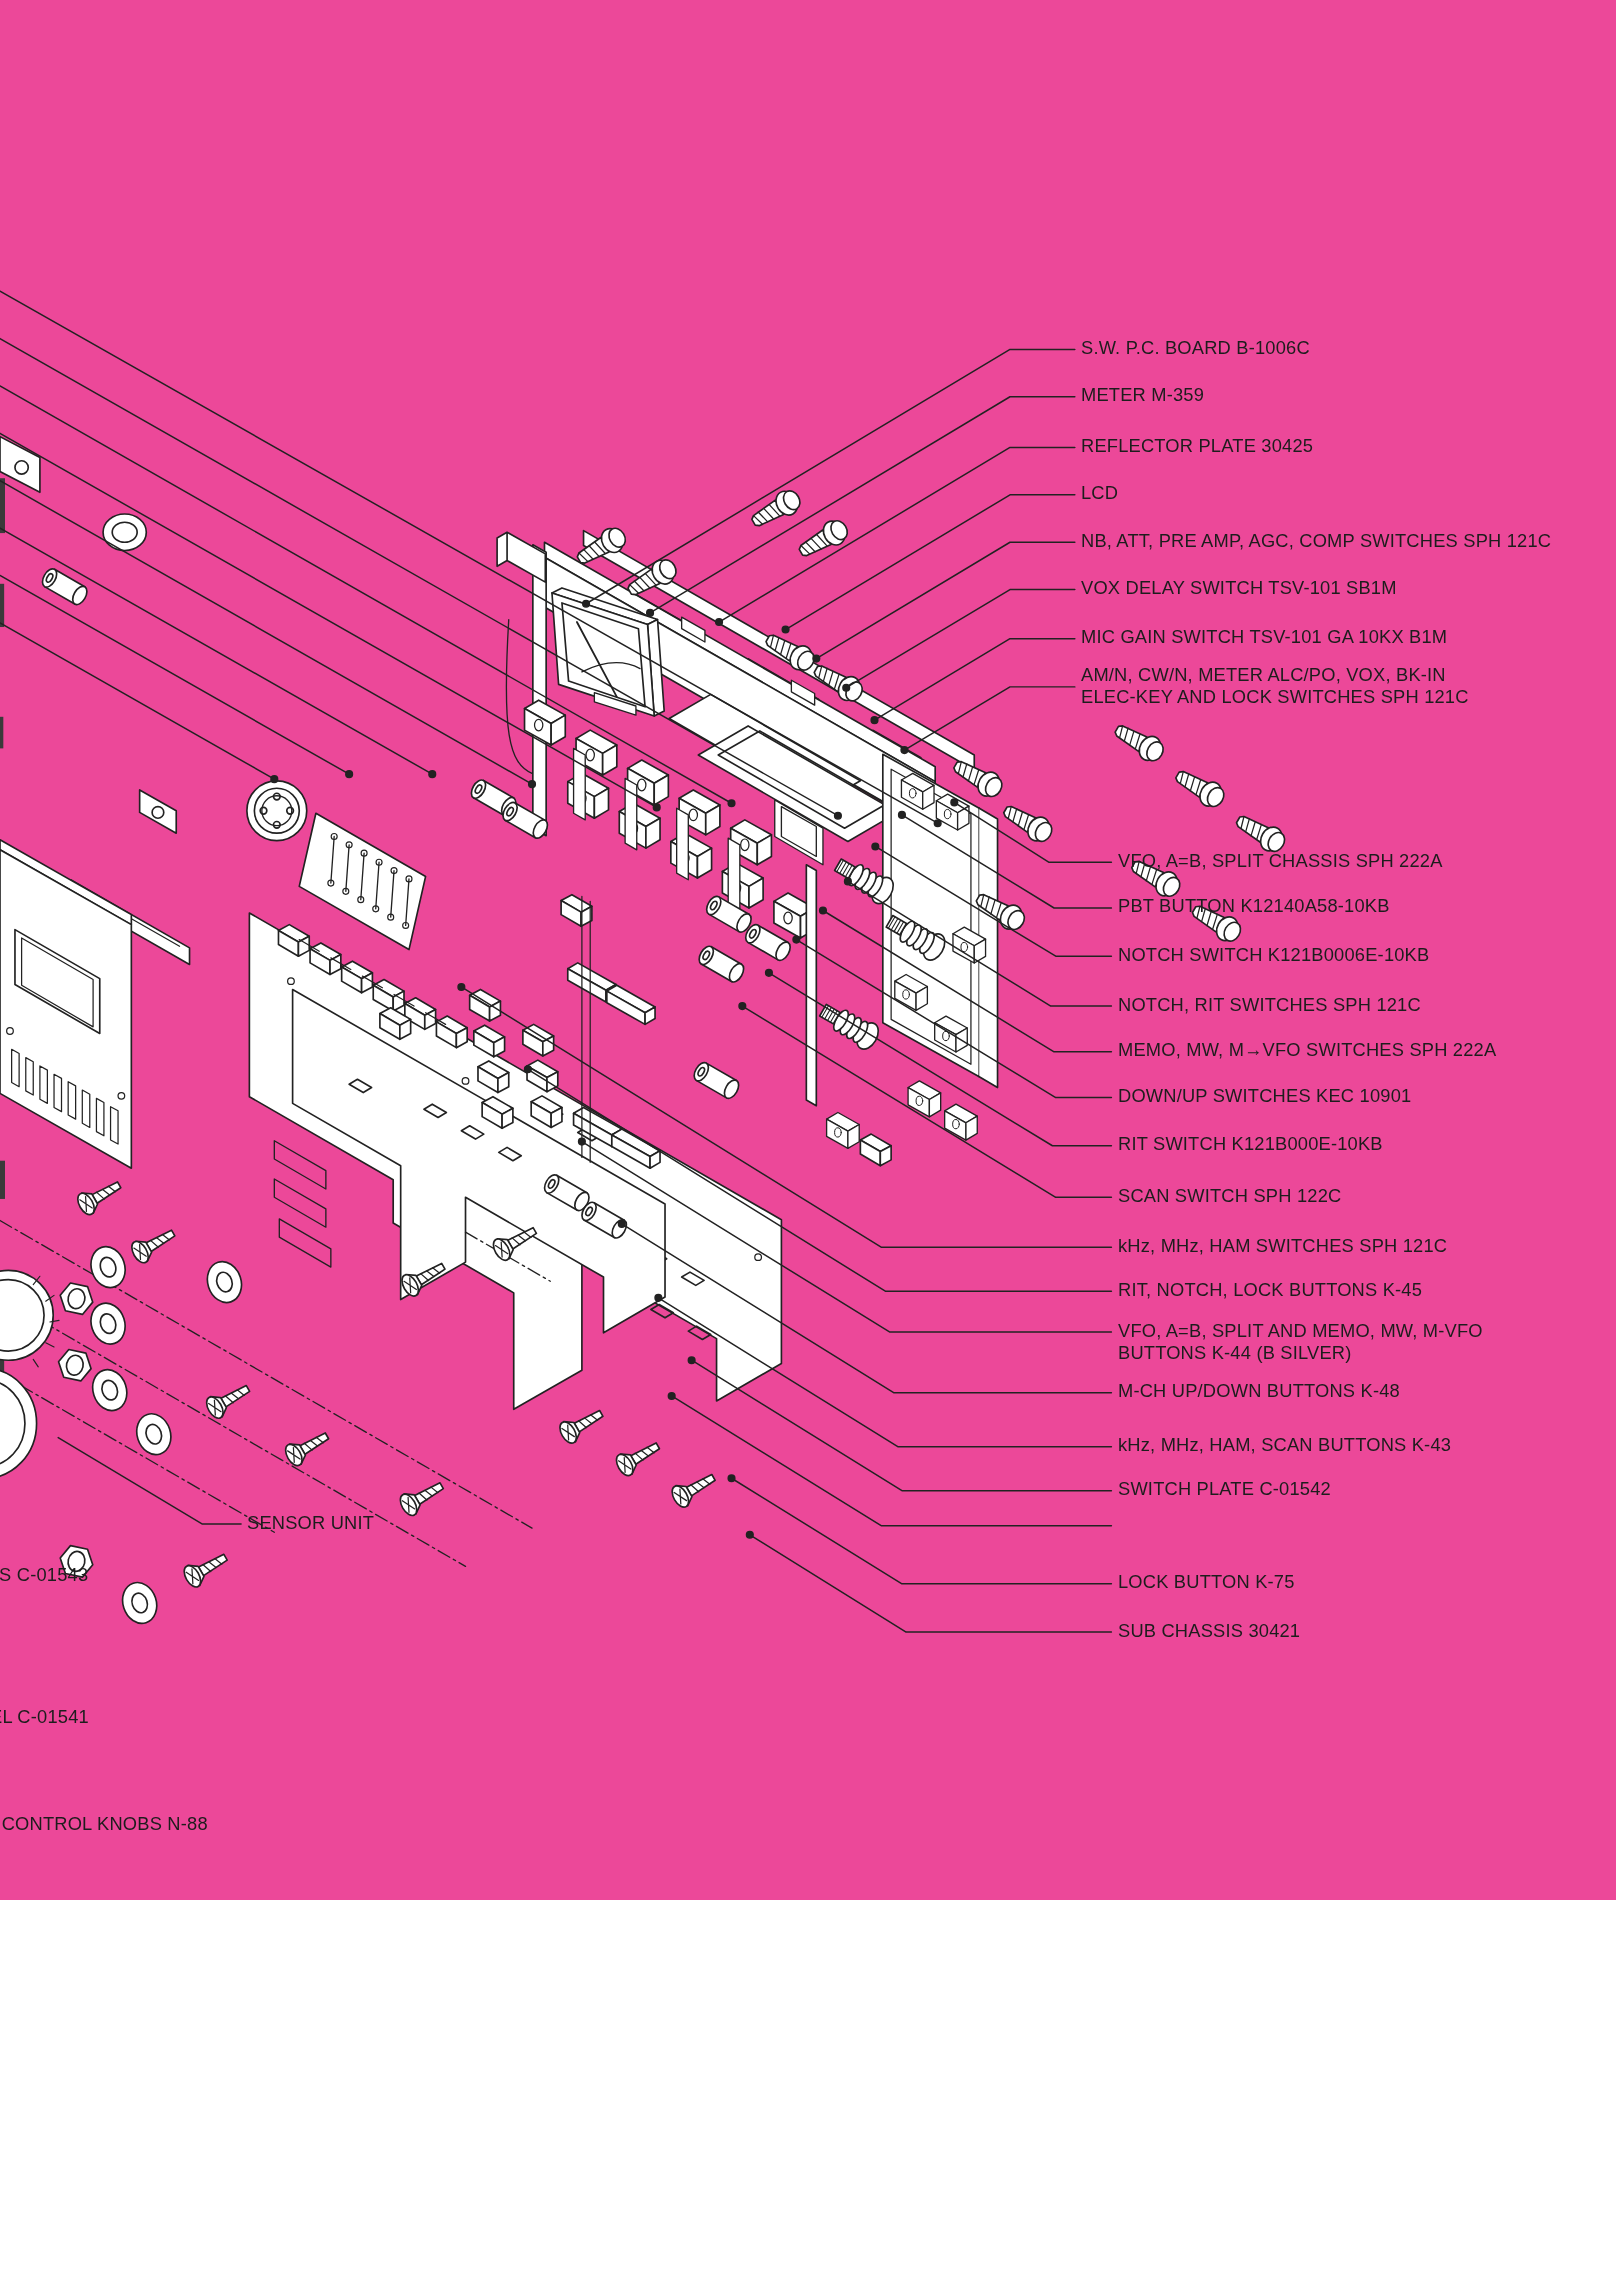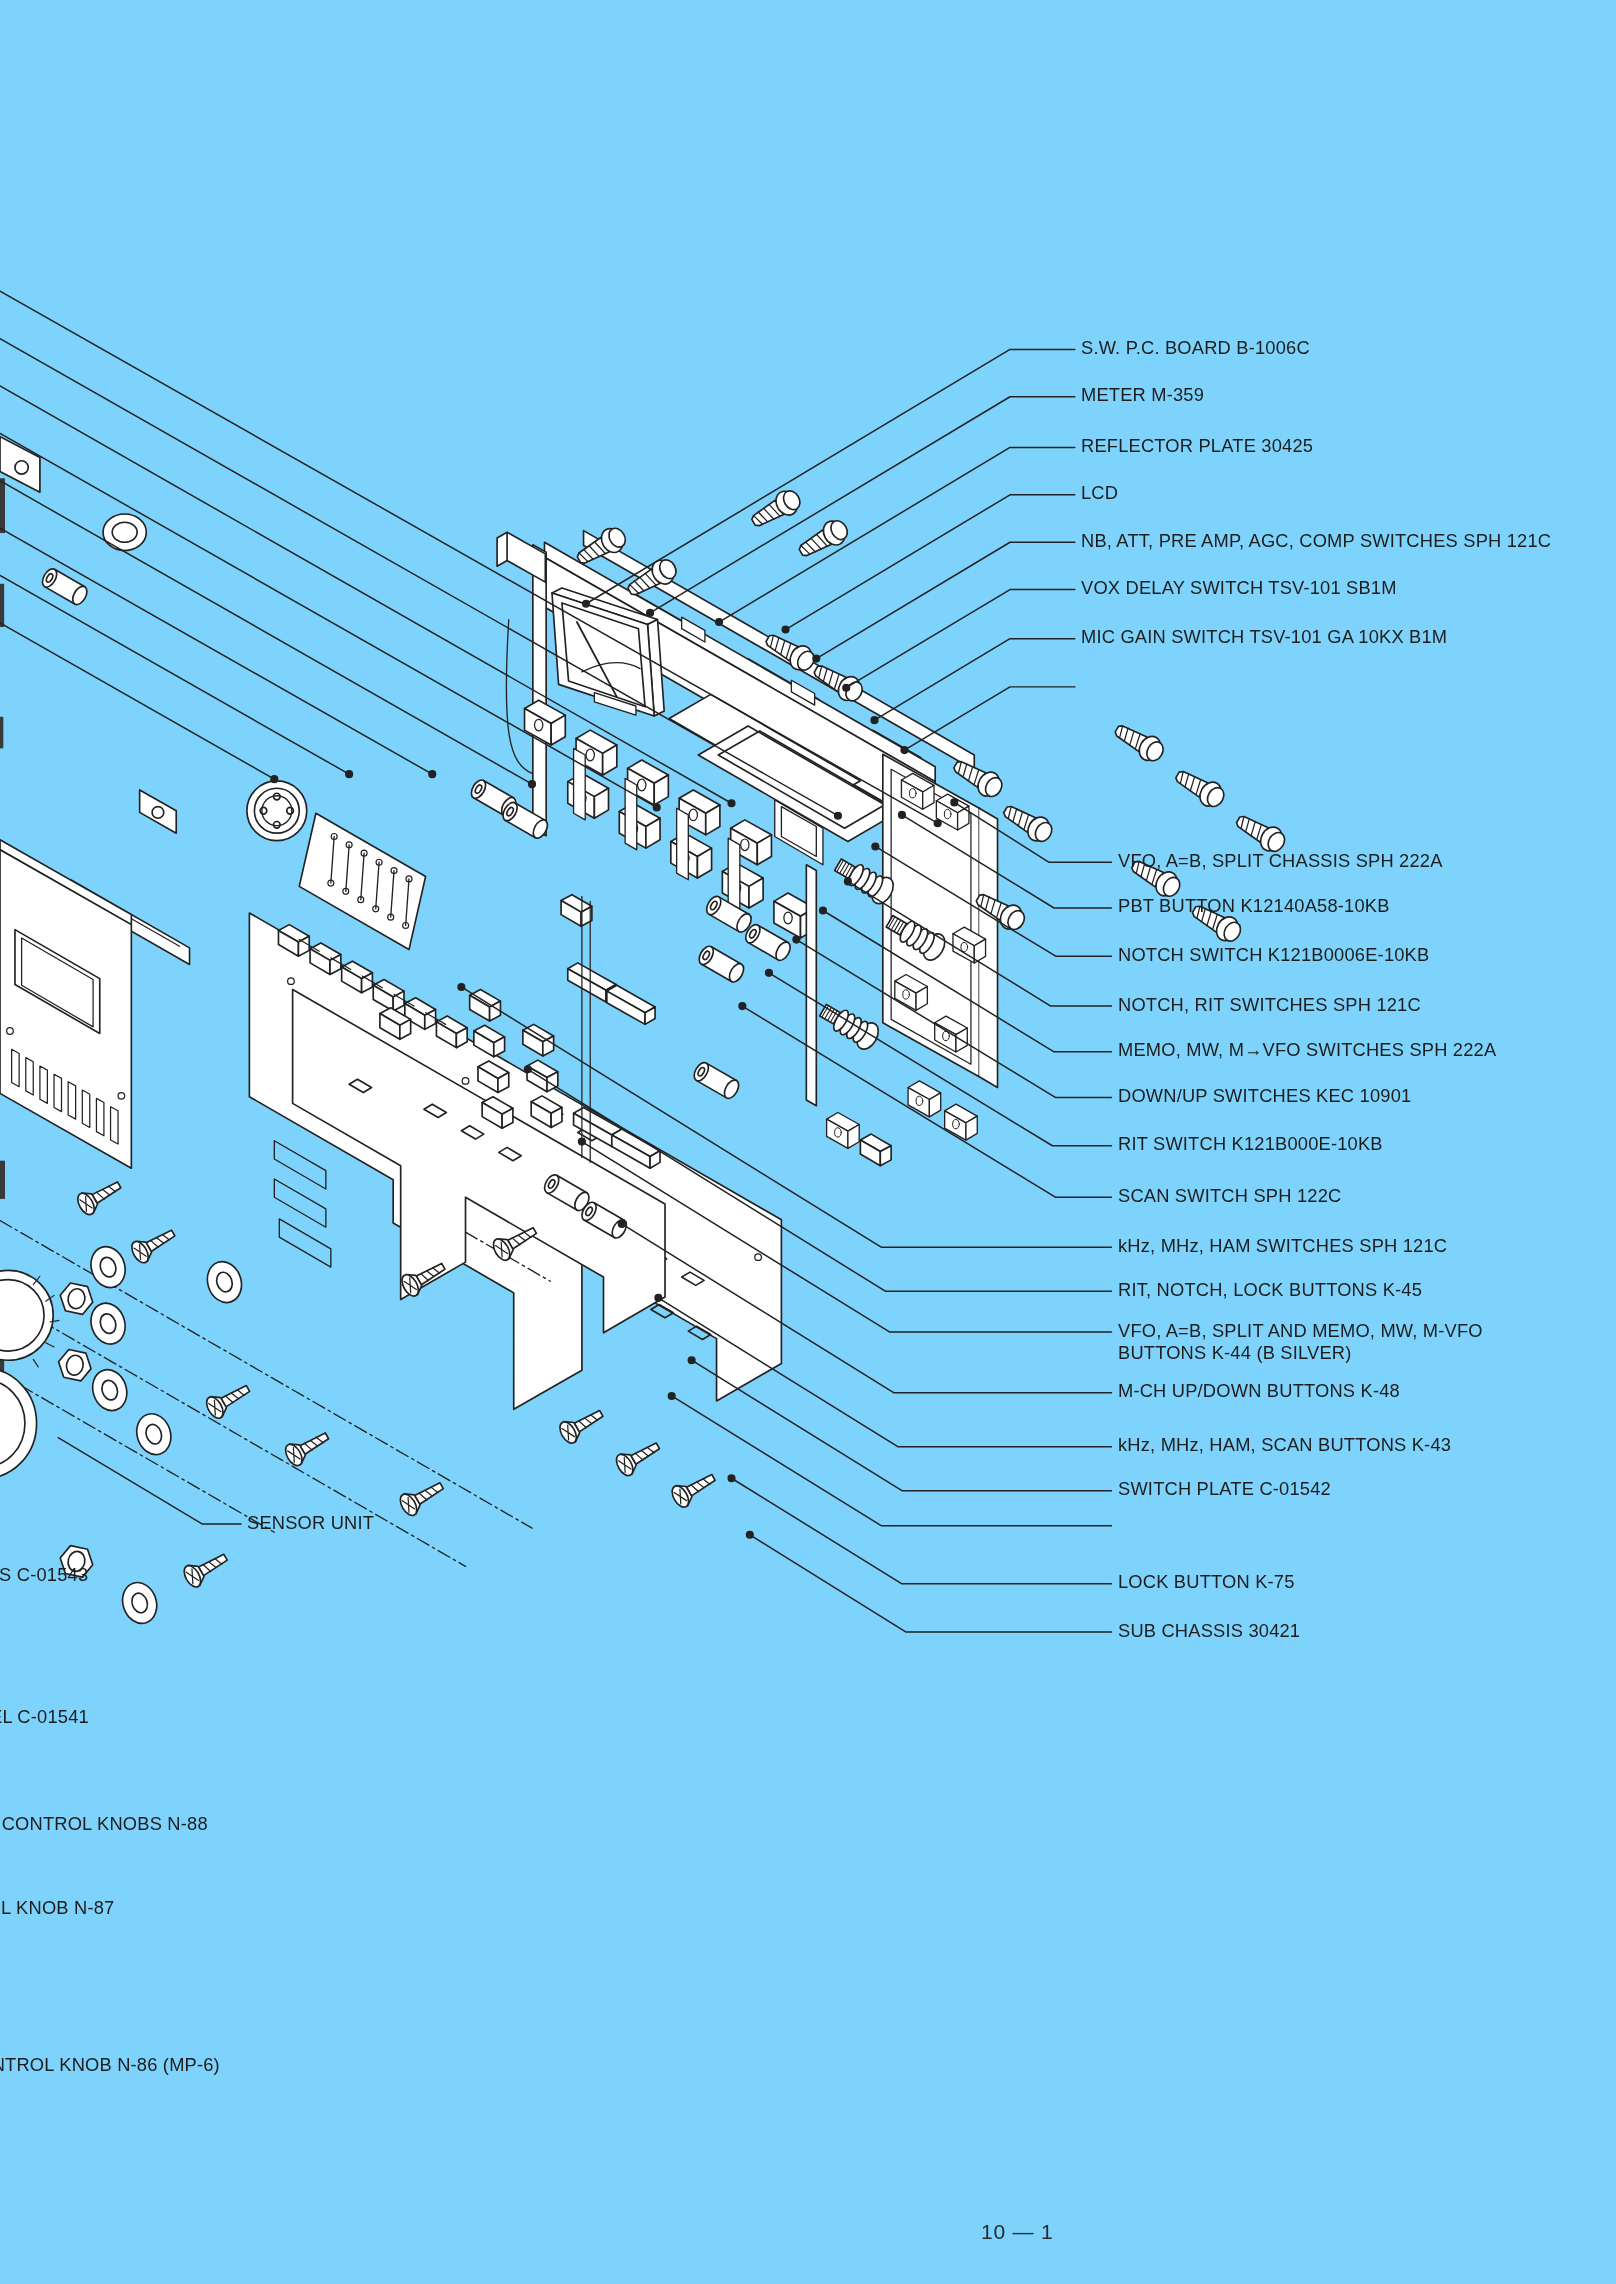--- a/index.html
+++ b/index.html
@@ -1,19 +1,19 @@
 <!DOCTYPE html>
 <html style="font-size:13.3px"><head>
 <meta charset="utf-8">
 <style>
   html,body{margin:0;padding:0;background:#ffffff;}
   #page{
     position:relative;
-    width:1616px;height:2284px;
-    background:#7dd3fc;
+    width:1616px;height:1900px;
+    background:#ec4899;
     overflow:hidden;
     font-family:"Liberation Sans", sans-serif;
   }
   #art{position:absolute;left:0;top:0;}
   .lbl{
     position:absolute;
     font:400 18.3px/22.4px "Liberation Sans", sans-serif;
     color:#1d1d1d;
     letter-spacing:0.2px;
     white-space:pre-line;
@@ -419,20 +419,22 @@
   </g>
 </svg>
 
   <div class="lbl" style="left:1081px;top:337px">S.W. P.C. BOARD B-1006C</div>
   <div class="lbl" style="left:1081px;top:384px">METER M-359</div>
   <div class="lbl" style="left:1081px;top:435px">REFLECTOR PLATE 30425</div>
   <div class="lbl" style="left:1081px;top:482px">LCD</div>
   <div class="lbl" style="left:1081px;top:530px">NB, ATT, PRE AMP, AGC, COMP SWITCHES SPH 121C</div>
   <div class="lbl" style="left:1081px;top:577px">VOX DELAY SWITCH TSV-101 SB1M</div>
   <div class="lbl" style="left:1081px;top:626px">MIC GAIN SWITCH TSV-101 GA 10KX B1M</div>
+  <div class="lbl" style="left:1081px;top:664px">AM/N, CW/N, METER ALC/PO, VOX, BK-IN
+ELEC-KEY AND LOCK SWITCHES SPH 121C</div>
 
   <div class="lbl" style="left:1118px;top:850px">VFO, A=B, SPLIT CHASSIS SPH 222A</div>
   <div class="lbl" style="left:1118px;top:895px">PBT BUTTON K12140A58-10KB</div>
   <div class="lbl" style="left:1118px;top:944px">NOTCH SWITCH K121B0006E-10KB</div>
   <div class="lbl" style="left:1118px;top:994px">NOTCH, RIT SWITCHES SPH 121C</div>
   <div class="lbl" style="left:1118px;top:1039px">MEMO, MW, M→VFO SWITCHES SPH 222A</div>
   <div class="lbl" style="left:1118px;top:1085px">DOWN/UP SWITCHES KEC 10901</div>
   <div class="lbl" style="left:1118px;top:1133px">RIT SWITCH K121B000E-10KB</div>
   <div class="lbl" style="left:1118px;top:1185px">SCAN SWITCH SPH 122C</div>
   <div class="lbl" style="left:1118px;top:1235px">kHz, MHz, HAM SWITCHES SPH 121C</div>

